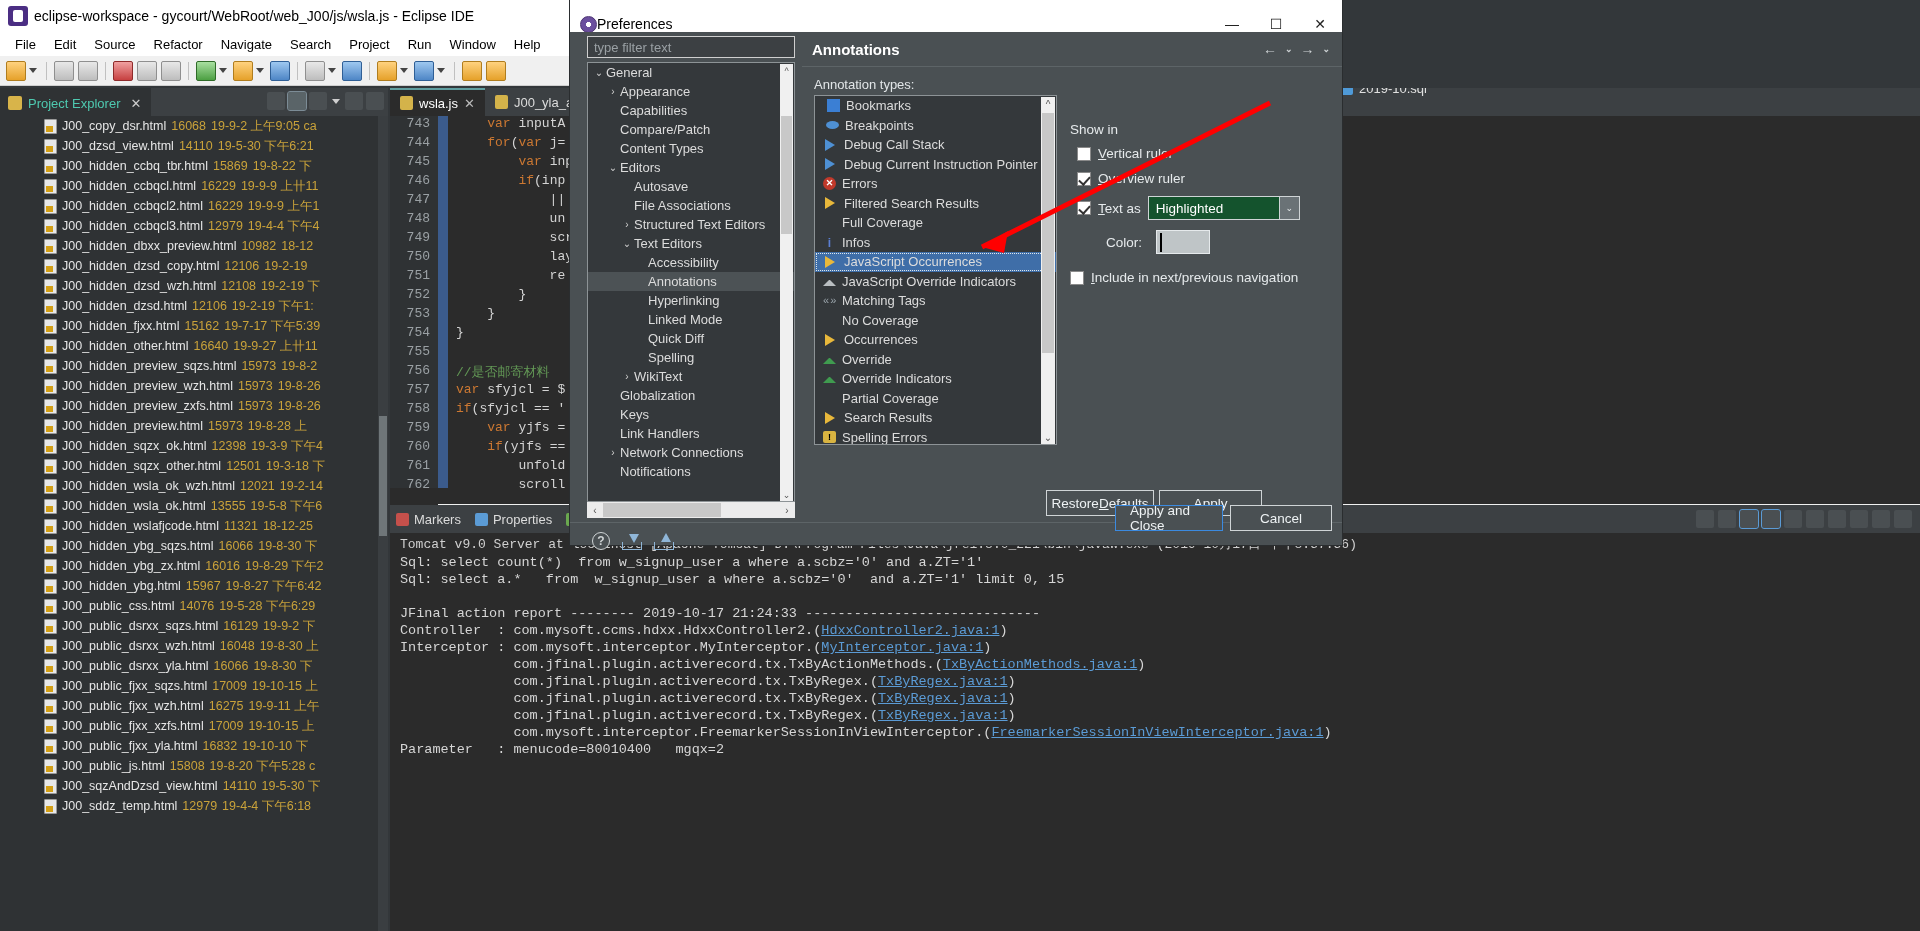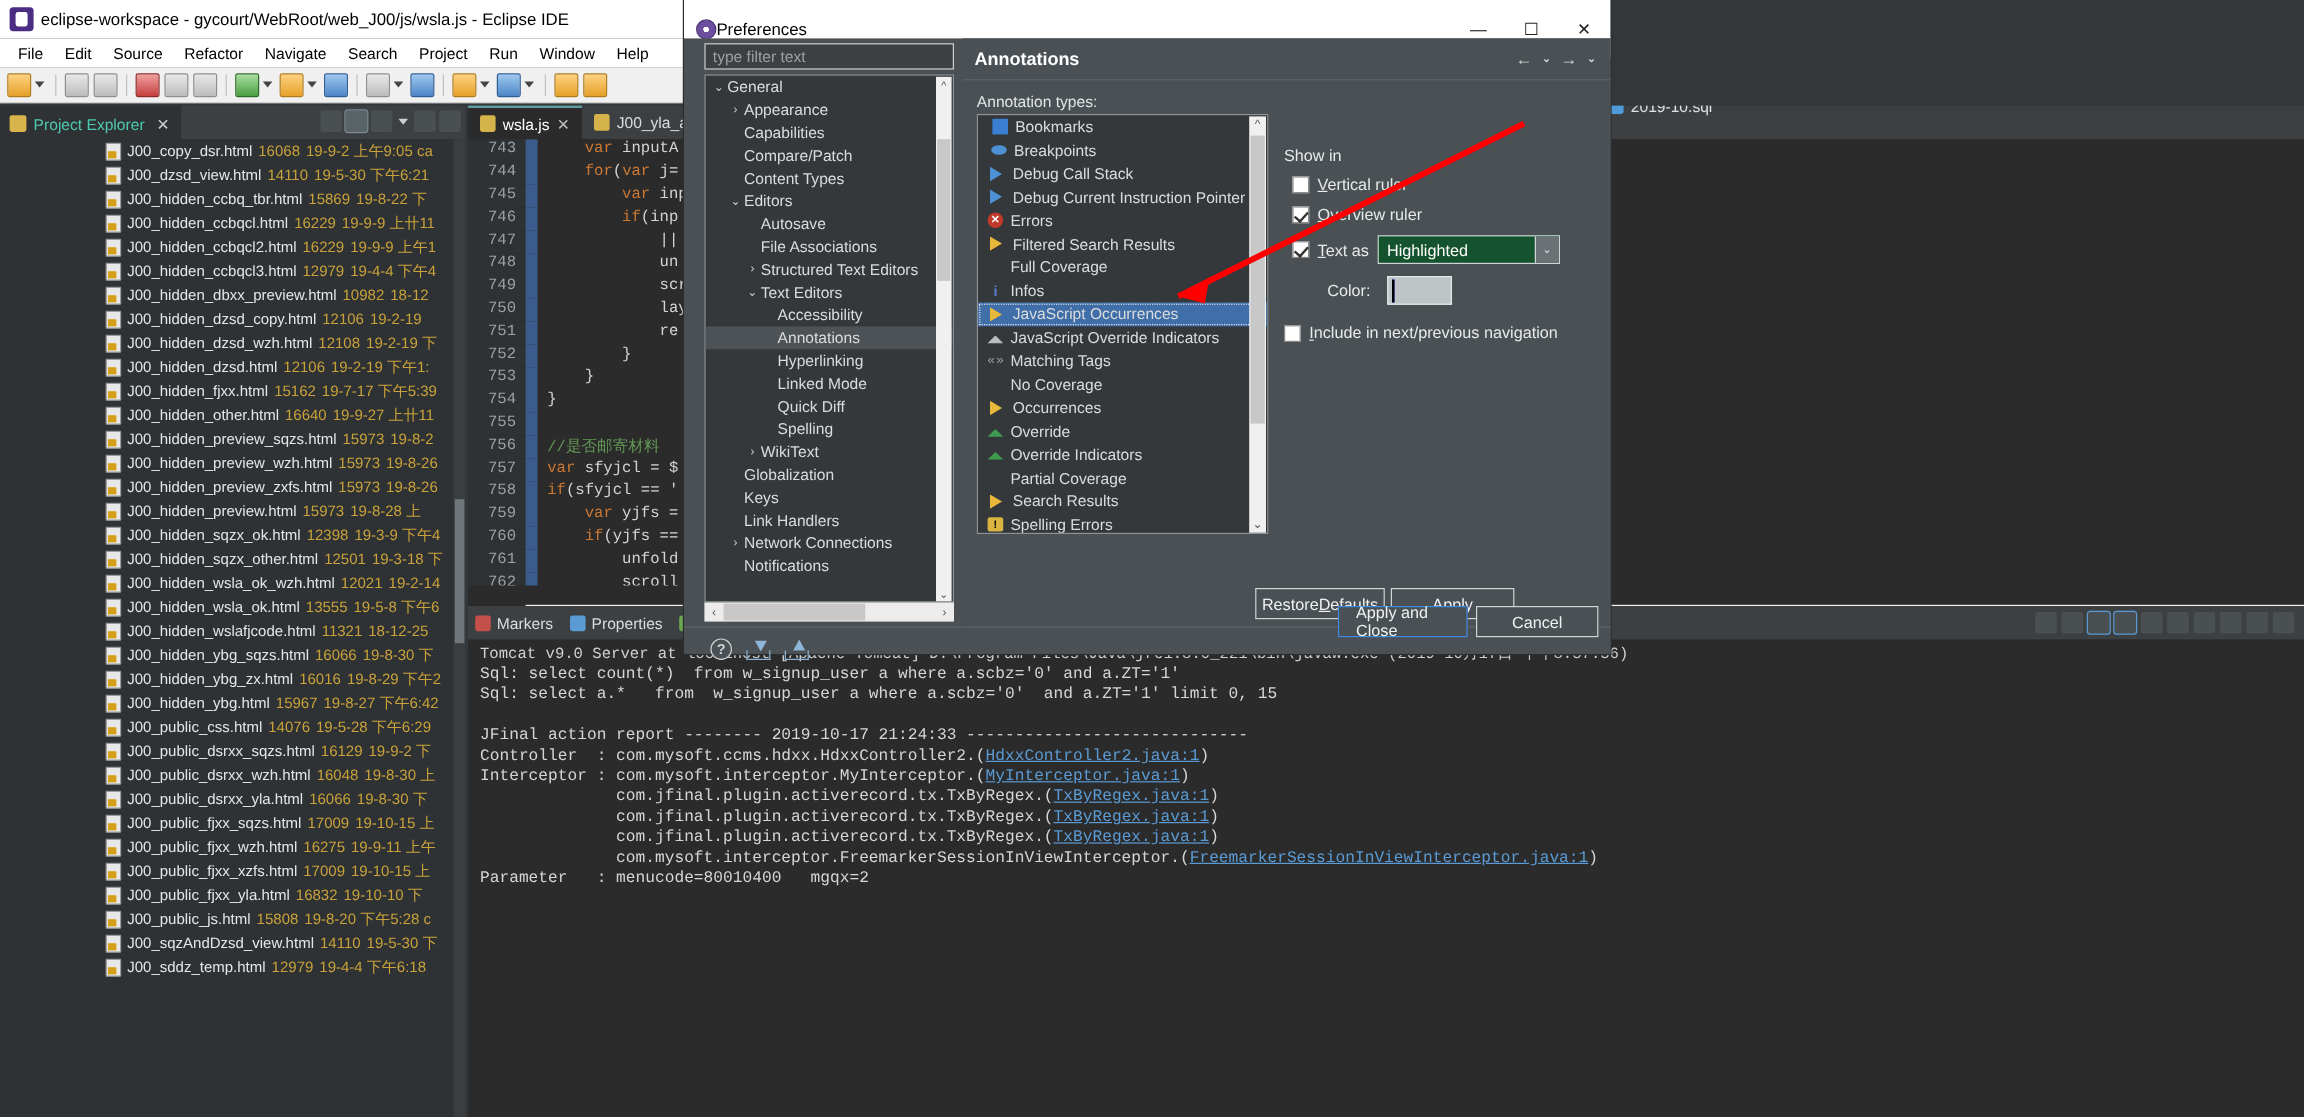--- a/index.html
+++ b/index.html
@@ -95,21 +95,21 @@
   .pe-ti.caret { width: 12px; background: transparent; position: relative; }
   .pe-ti.caret:after { content: ""; position: absolute; left: 2px; top: 7px;
       border-left: 4px solid transparent; border-right: 4px solid transparent; border-top: 5px solid #cfcfcf; }
 
   .pe-list {
     position: absolute; left: 0; top: 28px; width: 388px; height: 815px;
     overflow: hidden; background: #2f3234;
   }
   .pe-row {
     height: 20px; display: flex; align-items: center; gap: 5px;
-    padding-left: 88px; font-size: 12.5px; white-space: nowrap;
+    padding-left: 44px; font-size: 12.5px; white-space: nowrap;
   }
   .pe-ficon {
     width: 13px; height: 15px; flex: 0 0 auto;
     background: #e8e8e8; border: 1px solid #9a9a9a; border-radius: 1px; position: relative;
   }
   .pe-ficon:after {
     content: ""; position: absolute; left: 1px; bottom: 1px; width: 7px; height: 6px;
     background: #d4a017;
   }
   .pe-name { color: #e6e6e6; }
@@ -755,20 +755,21 @@
       </div>
     </div>
     <div class="cons-head">Tomcat v9.0 Server at localhost [Apache Tomcat] D:\Program Files\Java\jre1.8.0_221\bin\javaw.exe (2019-10月17日 下午8:57:56)</div>
     <div class="cons-body" id="console-lines">
         <div class="cline">Sql: select count(*)  from w_signup_user a where a.scbz='0' and a.ZT='1'</div>
         <div class="cline">Sql: select a.*   from  w_signup_user a where a.scbz='0'  and a.ZT='1' limit 0, 15</div>
         <div class="cline"></div>
         <div class="cline">JFinal action report -------- 2019-10-17 21:24:33 -----------------------------</div>
         <div class="cline">Controller  : com.mysoft.ccms.hdxx.HdxxController2.(<span class="clink">HdxxController2.java:1</span>)</div>
         <div class="cline">Interceptor : com.mysoft.interceptor.MyInterceptor.(<span class="clink">MyInterceptor.java:1</span>)</div>
+        <div class="cline">              com.jfinal.plugin.activerecord.tx.TxByActionMethods.(<span class="clink">TxByActionMethods.java:1</span>)</div>
         <div class="cline">              com.jfinal.plugin.activerecord.tx.TxByRegex.(<span class="clink">TxByRegex.java:1</span>)</div>
         <div class="cline">              com.jfinal.plugin.activerecord.tx.TxByRegex.(<span class="clink">TxByRegex.java:1</span>)</div>
         <div class="cline">              com.jfinal.plugin.activerecord.tx.TxByRegex.(<span class="clink">TxByRegex.java:1</span>)</div>
         <div class="cline">              com.mysoft.interceptor.FreemarkerSessionInViewInterceptor.(<span class="clink">FreemarkerSessionInViewInterceptor.java:1</span>)</div>
         <div class="cline">Parameter   : menucode=80010400   mgqx=2</div>
       </div>
   </div>
 
   <div class="bg-win-right"></div>
 </div>

